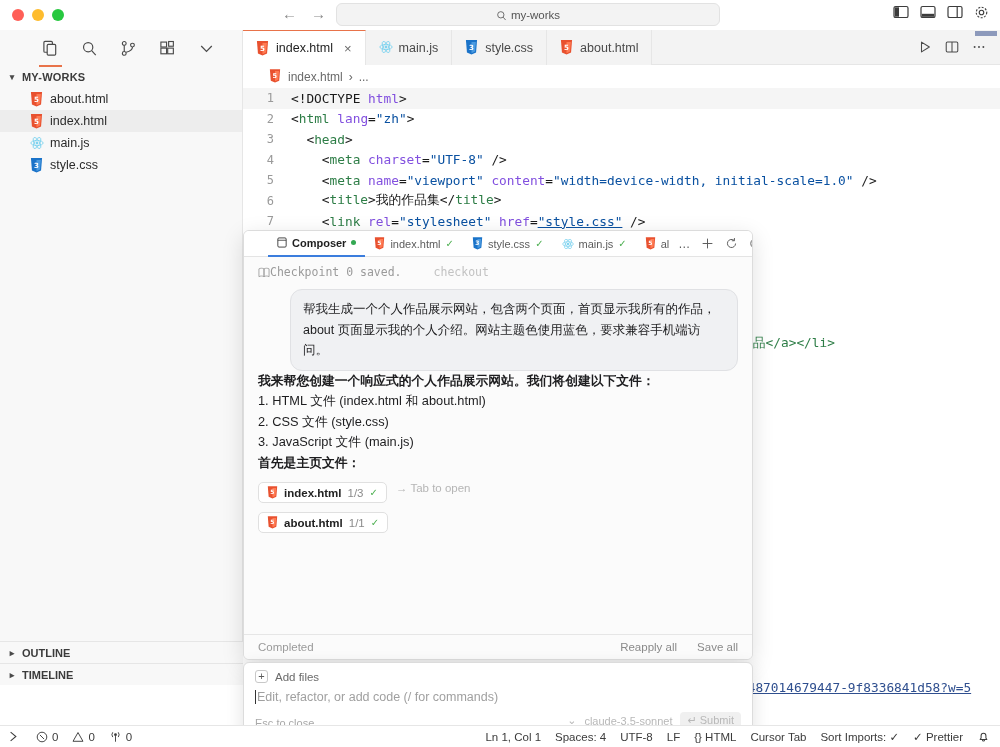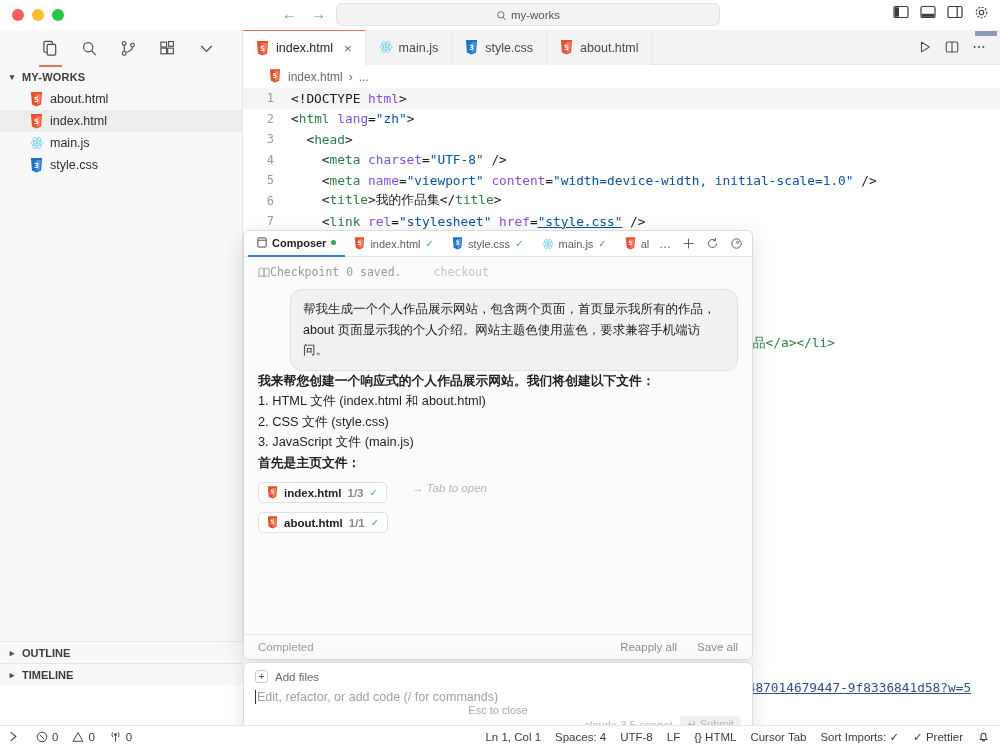--- a/index.html
+++ b/index.html
@@ -106,21 +106,21 @@
 
   
   .composer {
     position:absolute; left:243px; top:230px; width:510px; height:430px;
     background:#fbfbfb; border:1px solid #dcdcdc; border-radius:6px;
     box-shadow:0 6px 22px rgba(0,0,0,.13);
     display:flex; flex-direction:column; overflow:hidden;
   }
   .cmp-tabs {
     height:26px; background:#ffffff; display:flex; align-items:center;
-    border-bottom:1px solid #e4e4e4; padding-left:4px; font-size:11px; position:relative;
+    border-bottom:1px solid #e4e4e4; padding-left:24px; font-size:11px; position:relative;
   }
   .cmp-tab { display:flex; align-items:center; gap:5px; padding:0 9px; height:26px; color:#5c5c5c; white-space:nowrap; cursor:pointer; }
   .cmp-tab.active { color:#1e1e1e; font-weight:bold; border-bottom:2px solid #3b7ddd; }
   .greendot { width:5px; height:5px; border-radius:50%; background:#34a853; display:inline-block; }
   .check { color:#4caf50; font-size:10px; }
   .cmp-actions { margin-left:auto; display:flex; align-items:center; gap:11px; padding-right:9px; color:#5c5c5c; font-size:13px; }
 
   .cmp-body { flex:1; overflow:hidden; padding:8px 14px 0 14px; position:relative; }
   .checkpoint {
     display:flex; align-items:center; gap:0; font-size:11.5px; color:#9a9a9a;
@@ -132,40 +132,40 @@
     margin-left:32px; background:#f0f1f3; border:1px solid #e0e1e4; border-radius:12px;
     padding:9px 12px; font-size:12.5px; line-height:1.65; color:#1d1d1f;
   }
   .msg { font-size:12.8px; line-height:1.6; color:#1d1d1f; margin-top:0; }
   .msg.b { font-weight:bold; }
   .pill {
     display:inline-flex; align-items:center; gap:6px; background:#ffffff;
     border:1px solid #e0e0e0; border-radius:5px; padding:3px 8px; font-size:11.5px;
     color:#222; margin-top:9px;
   }
-  .pill .cnt { color:#8a8a8a;font-weight:bold; }
-  .hint { font-size:11.5px; color:#b5b5b5; margin-left:25px;font-style:italic; }
+  .pill .cnt { color:#8a8a8a; }
+  .hint { font-size:11.5px; color:#b5b5b5; margin-left:9px; }
 
   .cmp-status {
     height:25px; border-top:1px solid #e6e6e6; background:#fbfbfb;
     display:flex; align-items:center; padding:0 14px; font-size:11.5px; color:#9a9a9a; gap:18px;
   }
   .cmp-status .right { margin-left:auto; display:flex; gap:20px; color:#8a8a8a; }
 
   
   .cmp-input {
     position:absolute; left:243px; top:662px; width:510px; height:75px;
     background:#ffffff; border:1px solid #dcdcdc; border-radius:6px;
     box-shadow:0 5px 18px rgba(0,0,0,.12); padding:7px 11px; display:flex; flex-direction:column;
   }
   .addfiles { display:flex; align-items:center; gap:7px; font-size:11.5px; color:#6a6a6a; }
   .plusbox { width:13px; height:13px; border:1px solid #c8c8c8; border-radius:3px; display:flex; align-items:center; justify-content:center; font-size:11px; color:#5a5a5a; line-height:1; }
   .prompt { margin-top:7px; font-size:12.5px; color:#a0a0a0; display:flex; align-items:center; }
   .caret { display:inline-block; width:1px; height:14px; background:#333; margin-right:1px; }
-  .cmp-foot { margin-top:auto; display:flex; align-items:center; font-size:11px; color:#a8a8a8;flex-direction:column; }
+  .cmp-foot { margin-top:auto; display:flex; align-items:flex-end; font-size:11px; color:#a8a8a8; }
   .cmp-foot .model { margin-left:auto; display:flex; align-items:center; gap:8px; color:#b8b8b8; }
   .submit { background:#f0f0f0; border-radius:4px; padding:2px 7px; color:#b8b8b8; }
 
   
   .statusbar {
     position:absolute; left:0; bottom:0; width:1000px; height:22px;
     background:#ffffff; border-top:1px solid #e6e6e6;
     display:flex; align-items:center; font-size:11.5px; color:#3b3b3b;
   }
   .sb-left { display:flex; align-items:center; gap:14px; padding-left:8px; }

